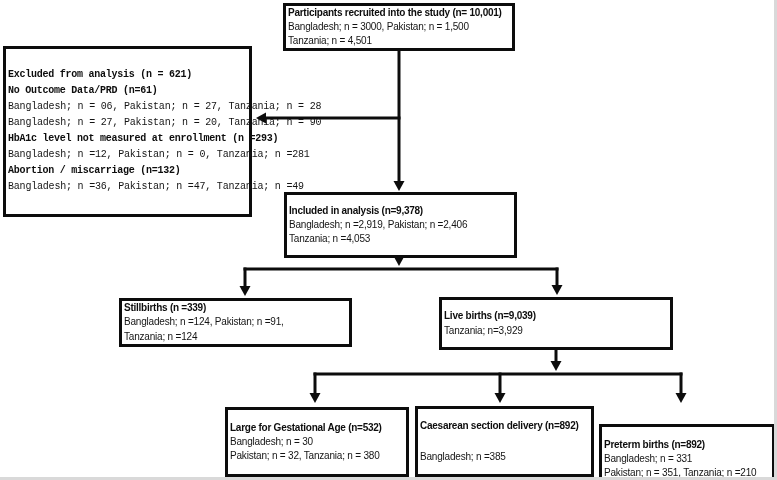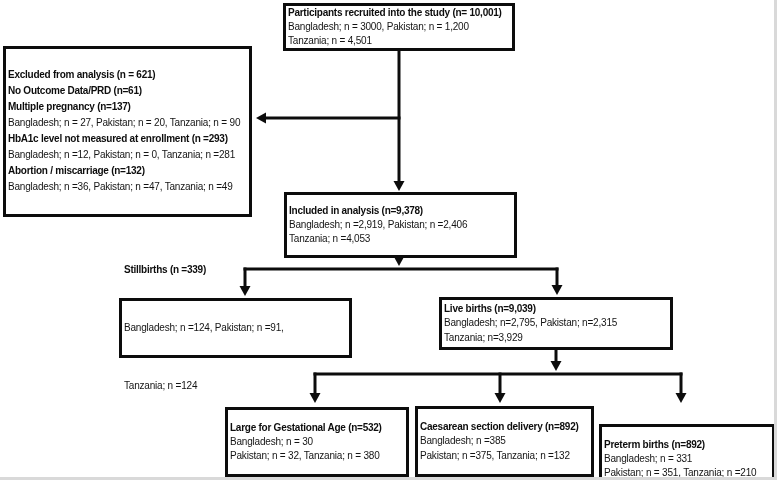--- a/index.html
+++ b/index.html
@@ -49,20 +49,21 @@
     font-size: 10px;
     font-weight: 400;
     letter-spacing: -0.2px;
     white-space: nowrap;
     color: #141414;
   }
   #box-excluded {
     justify-content: space-evenly;
     line-height: 1.25;
     padding: 17px 2px;
+    font-family: Liberation Mono, monospace;
   }
   .connector-line {
     stroke: #0c0c0c;
     stroke-width: 3;
     stroke-linecap: square;
   }
   .arrowhead {
     fill: #0c0c0c;
     stroke: none;
   }
@@ -123,63 +124,61 @@
     </g>
 
     <g>
       <line class="connector-line" x1="681" y1="374" x2="681" y2="394"></line>
       <polygon class="arrowhead" points="675.5,393 686.5,393 681,403"></polygon>
     </g>
   </svg>
 
   <div class="box" id="box-recruited" style="left:283px; top:3px; width:232px; height:48px;">
     <div class="box-title">Participants recruited into the study (n= 10,001)</div>
-    <div class="box-line">Bangladesh; n = 3000, Pakistan; n = 1,200</div>
+    <div class="box-line">Bangladesh; n = 3000, Pakistan; n = 1,500</div>
     <div class="box-line">Tanzania; n = 4,501</div>
   </div>
 
   <div class="box" id="box-excluded" style="left:3px; top:46px; width:249px; height:171px;">
     <div class="box-title">Excluded from analysis (n = 621)</div>
     <div class="box-title">No Outcome Data/PRD (n=61)</div>
-    <div class="box-title">Multiple pregnancy (n=137)</div>
+    <div class="box-line">Bangladesh; n = 06, Pakistan; n = 27, Tanzania; n = 28</div>
     <div class="box-line">Bangladesh; n = 27, Pakistan; n = 20, Tanzania; n = 90</div>
     <div class="box-title">HbA1c level not measured at enrollment (n =293)</div>
     <div class="box-line">Bangladesh; n =12, Pakistan; n = 0, Tanzania; n =281</div>
     <div class="box-title">Abortion / miscarriage (n=132)</div>
     <div class="box-line">Bangladesh; n =36, Pakistan; n =47, Tanzania; n =49</div>
   </div>
 
   <div class="box" id="box-included" style="left:284px; top:192px; width:233px; height:66px;">
     <div class="box-title">Included in analysis (n=9,378)</div>
     <div class="box-line">Bangladesh; n =2,919, Pakistan; n =2,406</div>
     <div class="box-line">Tanzania; n =4,053</div>
   </div>
 
-  <div class="box" id="box-stillbirths" style="left:119px; top:298px; width:233px; height:60px;gap:44px;">
+  <div class="box" id="box-stillbirths" style="left:119px; top:298px; width:233px; height:49px;">
     <div class="box-title">Stillbirths (n =339)</div>
     <div class="box-line">Bangladesh; n =124, Pakistan; n =91,</div>
     <div class="box-line">Tanzania; n =124</div>
   </div>
 
   <div class="box" id="box-livebirths" style="left:439px; top:297px; width:234px; height:53px;">
     <div class="box-title">Live births (n=9,039)</div>
-    <div class="box-line">Bangladesh; n=2,795, Pakistan; n=2,315</div>
     <div class="box-line">Tanzania; n=3,929</div>
   </div>
 
   <div class="box" id="box-lga" style="left:225px; top:407px; width:184px; height:70px;">
     <div class="box-title">Large for Gestational Age (n=532)</div>
     <div class="box-line">Bangladesh; n = 30</div>
     <div class="box-line">Pakistan; n = 32, Tanzania; n = 380</div>
   </div>
 
-  <div class="box" id="box-caesarean" style="left:415px; top:406px; width:179px; height:71px;">
+  <div class="box" id="box-caesarean" style="left:415px; top:406px; width:179px; height:71px;gap:16px;">
     <div class="box-title">Caesarean section delivery (n=892)</div>
     <div class="box-line">Bangladesh; n =385</div>
-    <div class="box-line">Pakistan; n =375, Tanzania; n =132</div>
   </div>
 
   <div class="box" id="box-preterm" style="left:599px; top:424px; width:176px; height:70px;">
     <div class="box-title">Preterm births (n=892)</div>
     <div class="box-line">Bangladesh; n = 331</div>
     <div class="box-line">Pakistan; n = 351, Tanzania; n =210</div>
   </div>
 
 </div>
 

